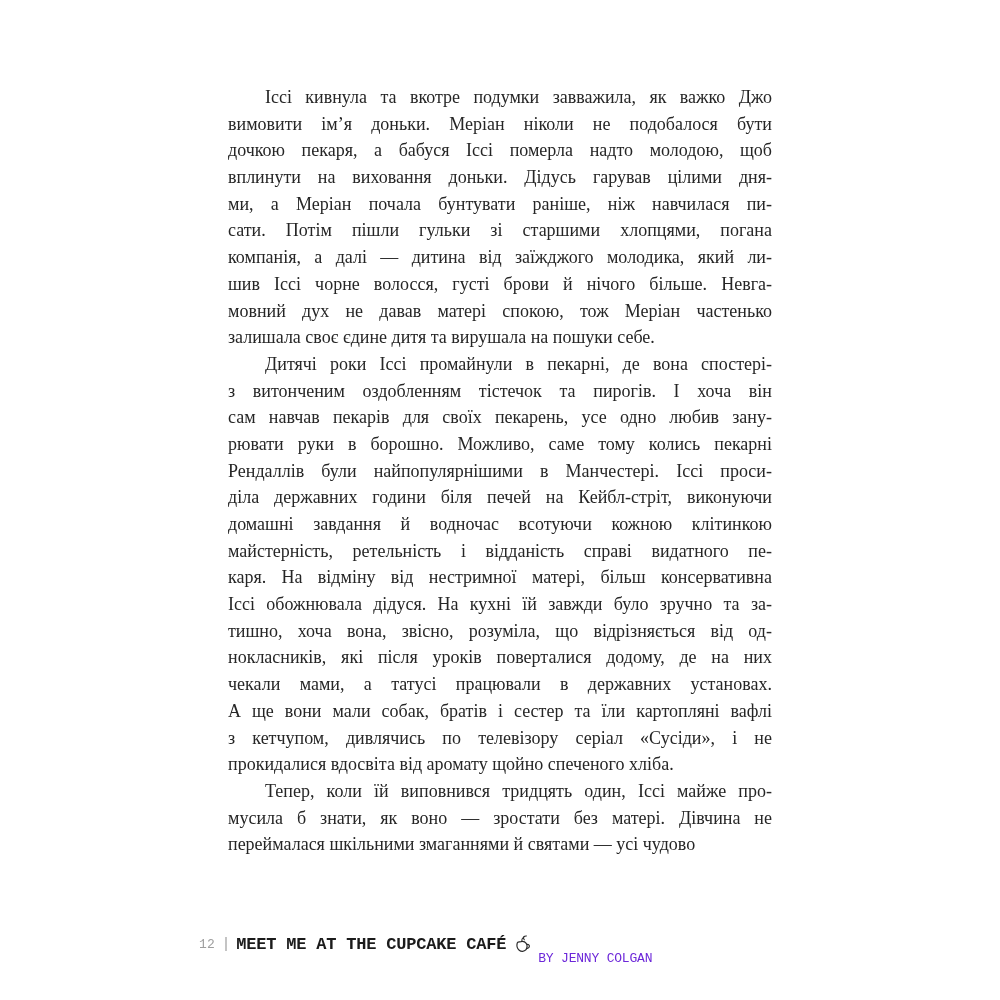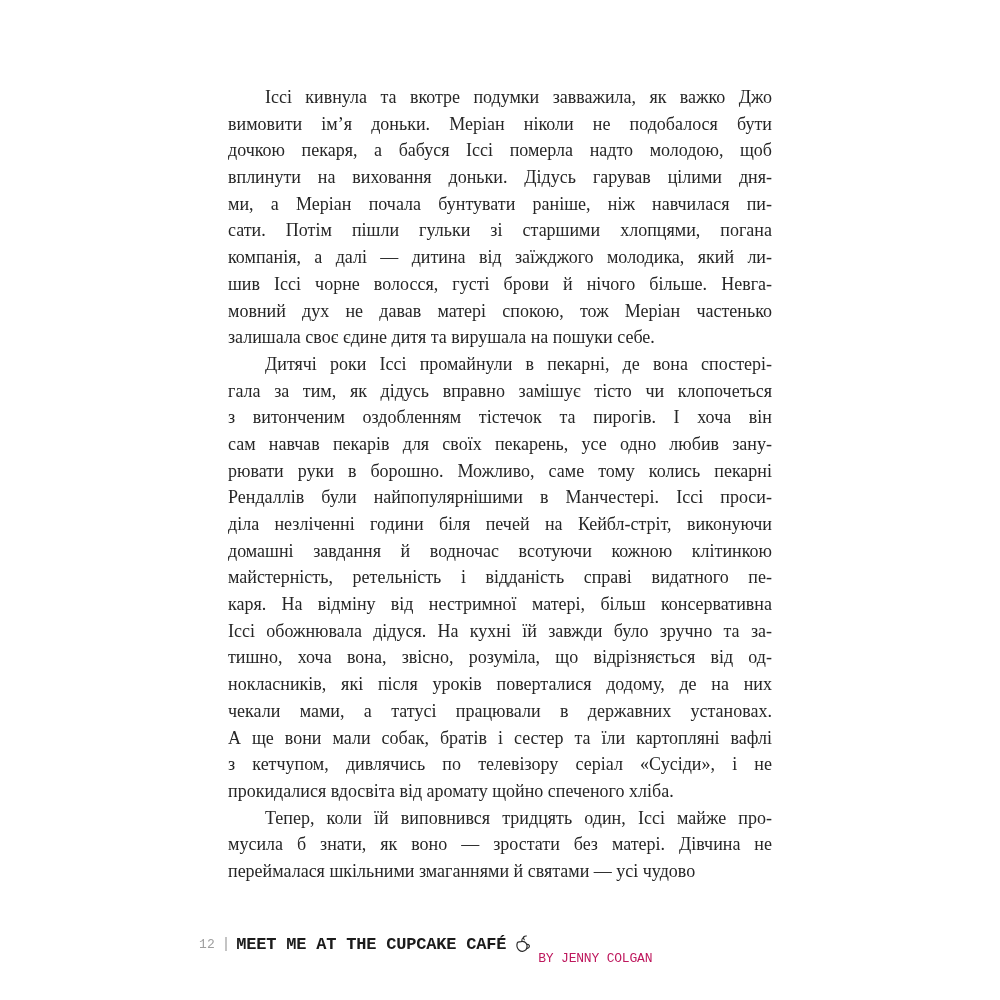--- a/index.html
+++ b/index.html
@@ -62,21 +62,21 @@
     font-size: 17px;
     letter-spacing: -0.2px;
     white-space: nowrap;
   }
   .footer .icon {
     margin: 0 7px 0 8px;
     display: inline-flex;
     align-items: center;
   }
   .footer .author {
-    color: #be185d;
+    color: #6d28d9;
     font-size: 13px;
     letter-spacing: -0.2px;
     white-space: nowrap;
     margin-top: 28px;
   }
 </style>
 </head>
 <body>
 
 <div class="page">
@@ -86,26 +86,25 @@
       <div class="line">вимовити ім’я доньки. Меріан ніколи не подобалося бути</div>
       <div class="line">дочкою пекаря, а бабуся Іссі померла надто молодою, щоб</div>
       <div class="line">вплинути на виховання доньки. Дідусь гарував цілими дня-</div>
       <div class="line">ми, а Меріан почала бунтувати раніше, ніж навчилася пи-</div>
       <div class="line">сати. Потім пішли гульки зі старшими хлопцями, погана</div>
       <div class="line">компанія, а далі — дитина від заїжджого молодика, який ли-</div>
       <div class="line">шив Іссі чорне волосся, густі брови й нічого більше. Невга-</div>
       <div class="line">мовний дух не давав матері спокою, тож Меріан частенько</div>
       <div class="line last">залишала своє єдине дитя та вирушала на пошуки себе.</div>
       <div class="line first">Дитячі роки Іссі промайнули в пекарні, де вона спостері-</div>
-      <div class="line">гала за тим, як дідусь вправно замішує тісто чи клопочеться</div>
       <div class="line">з витонченим оздобленням тістечок та пирогів. І хоча він</div>
       <div class="line">сам навчав пекарів для своїх пекарень, усе одно любив зану-</div>
       <div class="line">рювати руки в борошно. Можливо, саме тому колись пекарні</div>
       <div class="line">Рендаллів були найпопулярнішими в Манчестері. Іссі проси-</div>
-      <div class="line">діла незліченні години біля печей на Кейбл-стріт, виконуючи</div>
+      <div class="line">діла державних години біля печей на Кейбл-стріт, виконуючи</div>
       <div class="line">домашні завдання й водночас всотуючи кожною клітинкою</div>
       <div class="line">майстерність, ретельність і відданість справі видатного пе-</div>
       <div class="line">каря. На відміну від нестримної матері, більш консервативна</div>
       <div class="line">Іссі обожнювала дідуся. На кухні їй завжди було зручно та за-</div>
       <div class="line">тишно, хоча вона, звісно, розуміла, що відрізняється від од-</div>
       <div class="line">нокласників, які після уроків поверталися додому, де на них</div>
       <div class="line">чекали мами, а татусі працювали в державних установах.</div>
       <div class="line">А ще вони мали собак, братів і сестер та їли картопляні вафлі</div>
       <div class="line">з кетчупом, дивлячись по телевізору серіал «Сусіди», і не</div>
       <div class="line last">прокидалися вдосвіта від аромату щойно спеченого хліба.</div>

